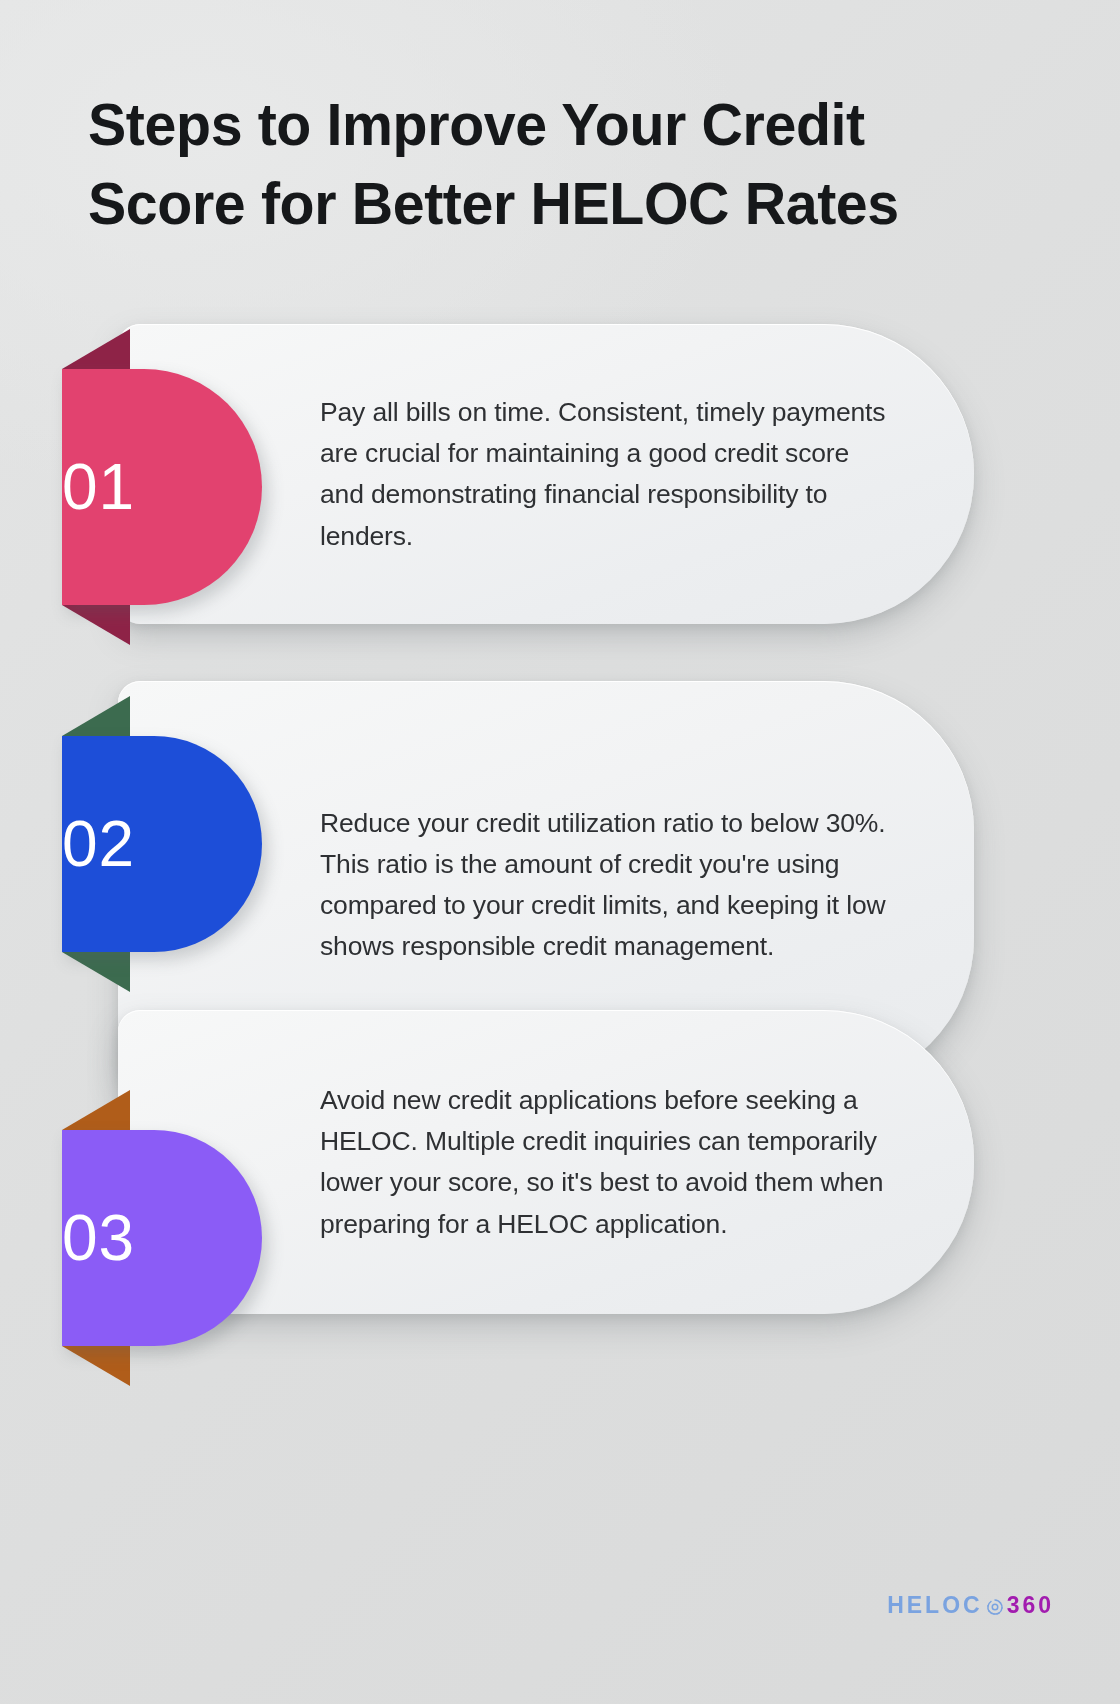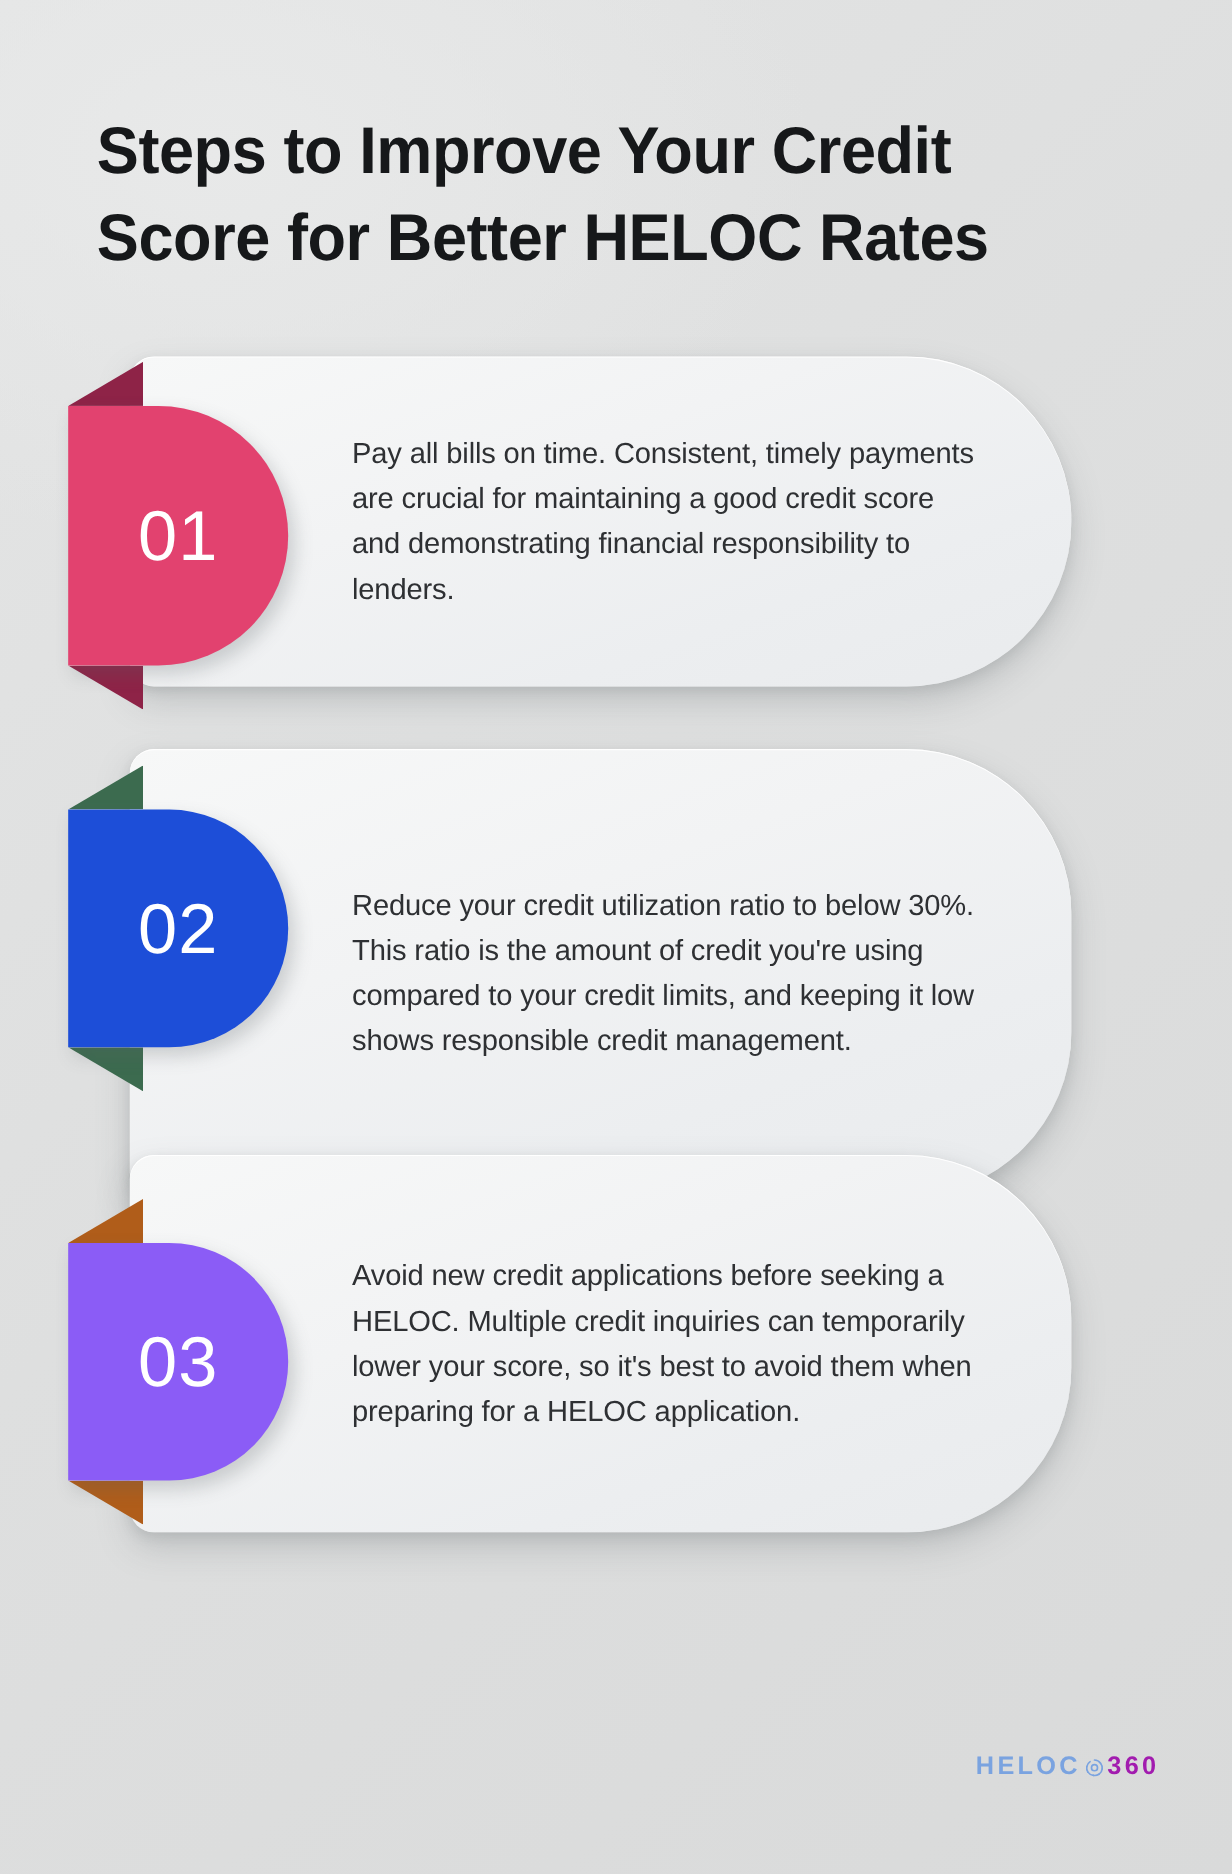--- a/index.html
+++ b/index.html
@@ -15,21 +15,21 @@
       radial-gradient(ellipse 900px 600px at 18% 8%, #e8e9e9 0%, rgba(232,233,233,0) 60%),
       linear-gradient(135deg, #e4e5e5 0%, #dedfdf 45%, #d9dada 100%);
     font-family:"Liberation Sans", sans-serif;
     position:relative;
   }
 
   
   .title-wrap {
     position:absolute;
     left:88px;
-    top:98px;
+    top:86px;
     width:900px;
   }
   .title {
     font-family:"Liberation Sans Narrow", "Liberation Sans", sans-serif;
     font-weight:700;
     font-size:60px;
     line-height:1.31;
     letter-spacing:-0.4px;
     color:#16181a;
     transform:scaleX(0.955);
@@ -45,21 +45,21 @@
     background:
       linear-gradient(160deg,#f7f8f8 0%, #f2f3f4 38%, #eceef0 72%, #e9ebed 100%);
     border-radius:22px 150px 150px 22px;
     box-shadow:
       0 14px 30px rgba(120,125,130,0.30),
       0 4px 10px rgba(120,125,130,0.18),
       inset 0 1px 0 rgba(255,255,255,0.95);
   }
   .card.c1 { top:324px;  height:300px; }
   .card.c2 { top:681px;  height:407px; }
-  .card.c3 { top:1050px; height:343px; }
+  .card.c3 { top:1010px; height:304px; }
 
   .card-text {
     position:absolute;
     left:202px;
     right:86px;
     top:50%;
     transform:translateY(-50%);
     font-family:"Liberation Sans", sans-serif;
     font-size:26.5px;
     line-height:1.555;
@@ -68,21 +68,21 @@
   }
 
   
   .badge {
     position:absolute;
     left:62px;
     width:200px;
     border-radius:0 130px 130px 0;
     display:flex;
     align-items:center;
-    justify-content:center;
+    justify-content:flex-start;
     z-index:5;
     box-shadow:6px 8px 16px rgba(90,95,100,0.26);
   }
   .badge.b1 { top:369px;  height:236px; background:#e2426f; }
   .badge.b2 { top:736px;  height:216px; background:#1d4ed8; }
   .badge.b3 { top:1130px; height:216px; background:#8b5cf6; }
 
   .badge-num {
     font-family:"Liberation Sans", sans-serif;
     font-weight:400;

